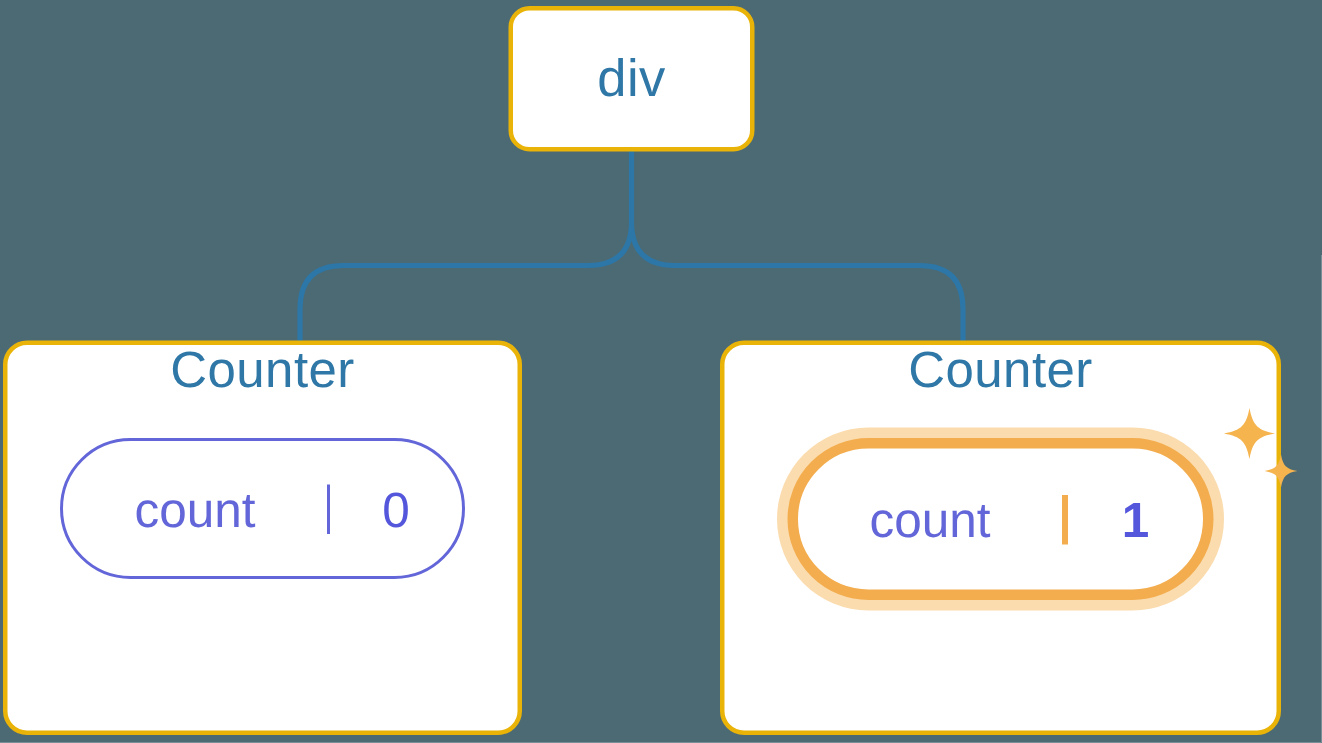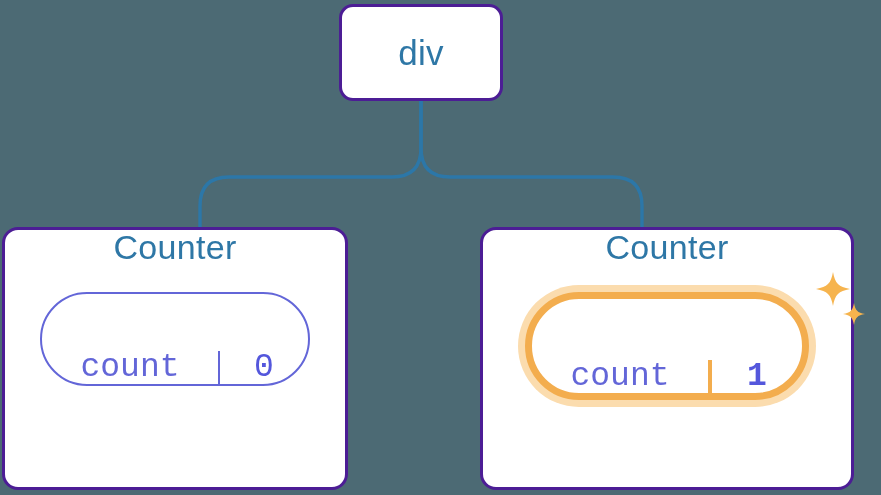--- a/index.html
+++ b/index.html
@@ -26,21 +26,21 @@
     left: 0;
     top: 0;
     width: 881px;
     height: 495px;
   }
 
   
   .card {
     position: absolute;
     background: #FFFFFF;
-    border: 3px solid #4c1d95;
+    border: 3px solid #eab308;
     border-radius: 14px;
     box-sizing: border-box;
     display: flex;
     flex-direction: column;
     align-items: center;
   }
 
   
   #node-div {
     left: 339px;
@@ -82,25 +82,24 @@
   .pill-wrap {
     position: relative;
     margin-top: 28px;
     display: flex;
     align-items: center;
     justify-content: center;
   }
   .pill {
     position: relative;
     display: flex;
-    align-items: flex-end;
+    align-items: center;
     box-sizing: border-box;
     background: #FFFFFF;
     border-radius: 999px;
-    font-family: Liberation Mono, monospace;
   }
   .pill-key, .pill-val {
     display: flex;
     align-items: center;
     justify-content: center;
     box-sizing: border-box;
   }
   .pill-key {
     font-size: 33px;
     color: #6366D8;

